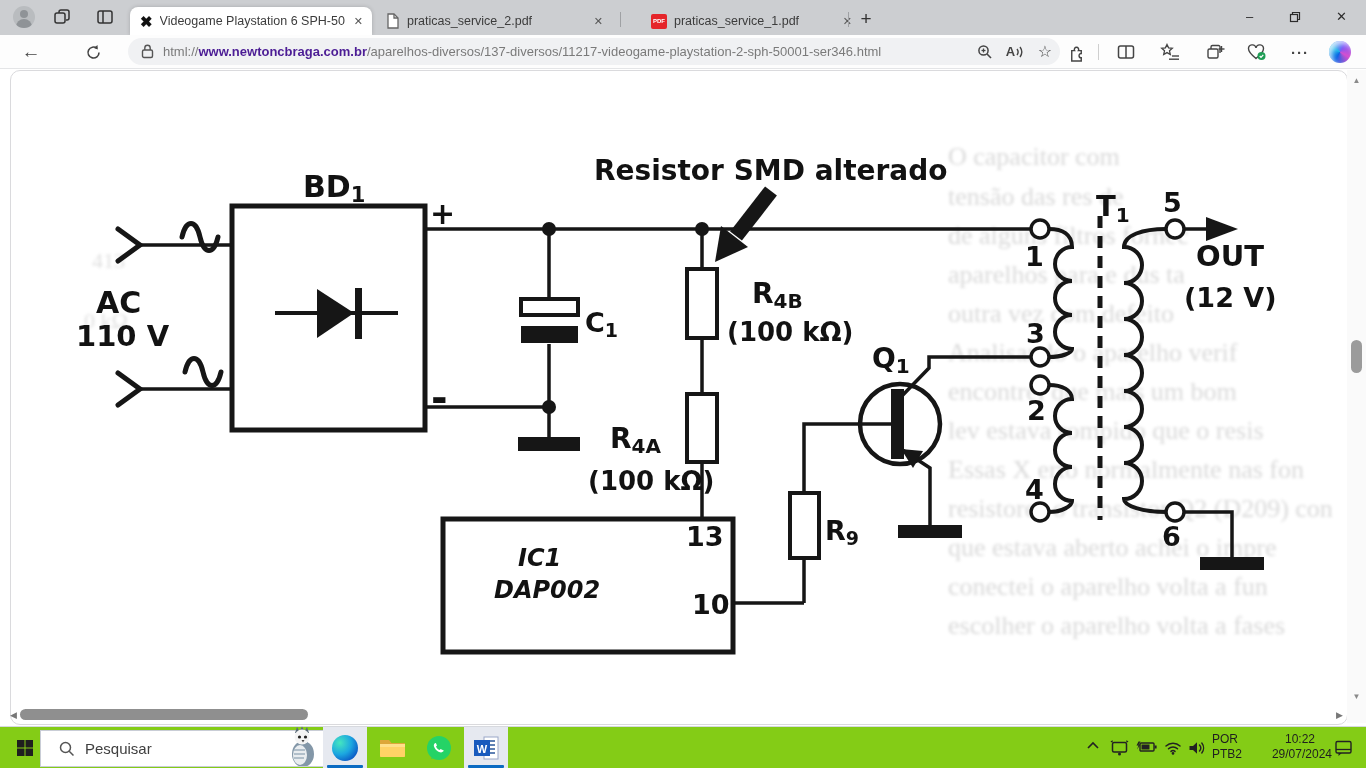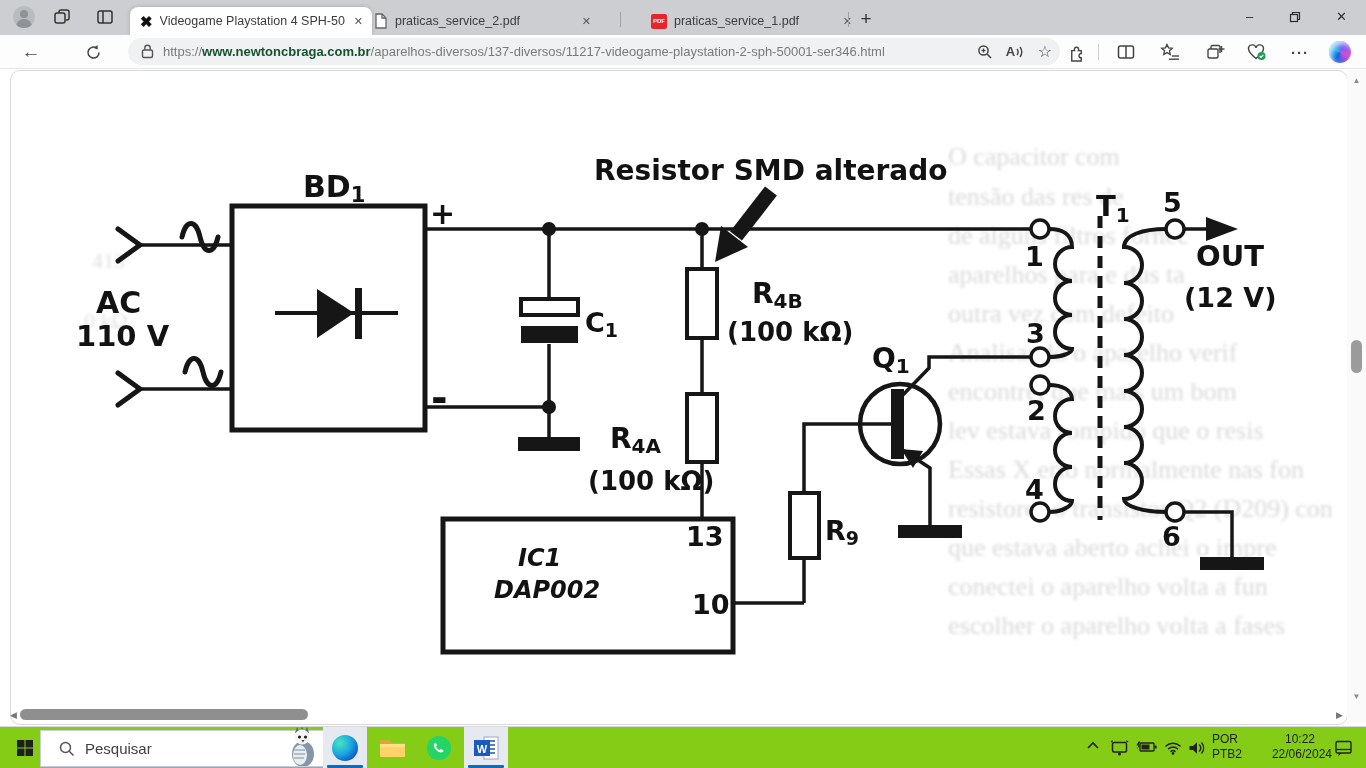--- a/index.html
+++ b/index.html
@@ -19,21 +19,21 @@
   .pdfbadge{width:16px;height:15px;background:#e5252a;border-radius:2px;color:#fff;font-size:6px;font-weight:bold;display:flex;align-items:center;justify-content:center;letter-spacing:0;}
   .tabsep{position:absolute;top:12px;width:1px;height:15px;background:#9fa1a4;}
   .newtab{position:absolute;left:852px;top:7px;width:28px;height:24px;font-size:19px;color:#333;display:flex;align-items:center;justify-content:center;}
   .winbtn{position:absolute;top:0;width:45px;height:33px;display:flex;align-items:center;justify-content:center;color:#2b2b2b;font-size:13px;}
   
   .toolbar{position:absolute;left:0;top:35px;width:1366px;height:33px;background:#fdfdfd;border-bottom:1px solid #e4e5e7;z-index:30;}
   .nav-ic{position:absolute;top:4px;width:26px;height:26px;display:flex;align-items:center;justify-content:center;color:#444;}
   .addressbar{position:absolute;left:128px;top:3px;width:932px;height:27px;background:#f0f1f3;border-radius:14px;display:flex;align-items:center;}
   .addressbar .lock{margin:0 9px 0 13px;}
   .urltext{font-size:13px;color:#7a7a7a;white-space:nowrap;overflow:hidden;flex:1;}
-  .urltext .host{color:#14532d;font-weight:bold;text-align:center;}
+  .urltext .host{color:#4c1d95;font-weight:bold;text-align:center;}
   .bar-ic{width:30px;height:27px;display:flex;align-items:center;justify-content:center;color:#444;flex:none;}
   .star-g{font-size:16px;color:#444;}
   .tool-right{position:absolute;top:4px;width:28px;height:26px;display:flex;align-items:center;justify-content:center;color:#444;}
   .vsep{position:absolute;left:1098px;top:9px;width:1px;height:16px;background:#cfcfcf;}
   .dots{font-size:15px;font-weight:bold;letter-spacing:1px;color:#444;}
   .copilot{width:22px;height:22px;border-radius:50%;background:conic-gradient(from 210deg,#0b63e5,#18b3e8,#7a5af8,#d44fcf,#0b63e5);box-shadow:inset 3px 3px 5px rgba(255,255,255,.75);}
   
   .card{position:absolute;left:10px;top:70px;width:1336px;height:653px;background:#fff;border:1px solid #dadadd;border-radius:10px;z-index:1;}
   .bleed-layer{position:absolute;inset:0;z-index:2;pointer-events:none;}
   .bl{position:absolute;left:948px;width:394px;overflow:hidden;font-family:"Liberation Serif",serif;font-size:26px;color:#838383;opacity:.30;filter:blur(1.6px);white-space:nowrap;}
@@ -88,25 +88,25 @@
       <svg width="18" height="18" viewBox="0 0 18 18">
           <rect x="2" y="3" width="14" height="12" rx="2" fill="none" stroke="#333" stroke-width="1.5"></rect>
           <line x1="7" y1="3" x2="7" y2="15" stroke="#333" stroke-width="1.5"></line>
         </svg>
     </div>
 
     <div class="tab active" style="left:130px;width:242px">
       <span class="favicon">
           <span class="fav-x">✖</span>
         </span>
-      <span class="title">Videogame Playstation 4 SPH-50</span>
+      <span class="title">Videogame Playstation 6 SPH-50</span>
       <span class="close">✕</span>
     </div>
 
-    <div class="tab" style="left:364px;width:236px">
+    <div class="tab" style="left:376px;width:236px">
       <span class="favicon">
         <svg width="14" height="16" viewBox="0 0 14 16">
             <path d="M2,1 h6 l4,4 v10 h-10 z" fill="#fff" stroke="#666" stroke-width="1.3"></path>
             <path d="M8,1 v4 h4" fill="none" stroke="#666" stroke-width="1.3"></path>
           </svg>
       </span>
       <span class="title">praticas_service_2.pdf</span>
       <span class="close">✕</span>
     </div>
     <div class="tabsep" style="left:620px"></div>
@@ -139,21 +139,21 @@
           <polygon points="12.5,1 12.8,5.4 8.9,4.1" fill="#444"></polygon>
         </svg>
     </div>
     <div class="addressbar">
       <span class="lock">
         <svg width="13" height="15" viewBox="0 0 13 15">
             <rect x="1.5" y="6" width="10" height="7.5" rx="1.5" fill="none" stroke="#555" stroke-width="1.4"></rect>
             <path d="M3.8,6 v-2 a2.7,2.7 0 0 1 5.4,0 v2" fill="none" stroke="#555" stroke-width="1.4"></path>
           </svg>
       </span>
-      <span class="urltext"><span>https://</span><span class="host">www.newtoncbraga.com.br</span><span>/aparelhos-diversos/137-diversos/11217-videogame-playstation-2-sph-50001-ser346.html</span></span>
+      <span class="urltext"><span>html://</span><span class="host">www.newtoncbraga.com.br</span><span>/aparelhos-diversos/137-diversos/11217-videogame-playstation-2-sph-50001-ser346.html</span></span>
       <span class="bar-ic">
         <svg width="16" height="16" viewBox="0 0 16 16">
             <circle cx="6.5" cy="6.5" r="4.6" fill="none" stroke="#444" stroke-width="1.5"></circle>
             <line x1="10" y1="10" x2="14" y2="14" stroke="#444" stroke-width="1.6"></line>
             <line x1="4.5" y1="6.5" x2="8.5" y2="6.5" stroke="#444" stroke-width="1.3"></line>
             <line x1="6.5" y1="4.5" x2="6.5" y2="8.5" stroke="#444" stroke-width="1.3"></line>
           </svg>
       </span>
       <span class="bar-ic" style="font-size:13px;font-weight:bold;color:#444">
         <span>A</span>
@@ -404,21 +404,21 @@
           <path d="M1.5,6 h3.5 l4,-3.8 v11.6 l-4,-3.8 H1.5 z" fill="#222"></path>
           <path d="M11.5,5 a4.5,4.5 0 0 1 0,6 M13.8,3 a8,8 0 0 1 0,10" fill="none" stroke="#222" stroke-width="1.4" stroke-linecap="round"></path>
         </svg>
     </div>
     <div class="langblk">
       <div>POR</div>
       <div>PTB2</div>
     </div>
     <div class="clockblk">
       <div class="t">10:22</div>
-      <div>22/06/2024</div>
+      <div>29/07/2024</div>
     </div>
     <div class="tray-ic" style="left:1334px;top:12px">
       <svg width="19" height="18" viewBox="0 0 19 18">
           <rect x="2" y="2.5" width="15" height="11.5" rx="1.5" fill="none" stroke="#222" stroke-width="1.4"></rect>
           <line x1="2" y1="10.5" x2="17" y2="10.5" stroke="#222" stroke-width="1.3"></line>
           <path d="M4.5,14 v3 l3.2,-3 z" fill="#222"></path>
         </svg>
     </div>
   </div>
 

